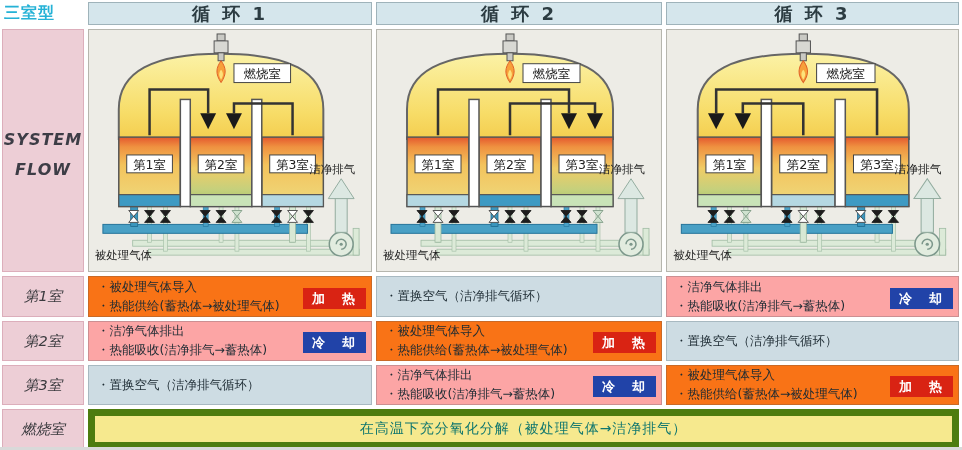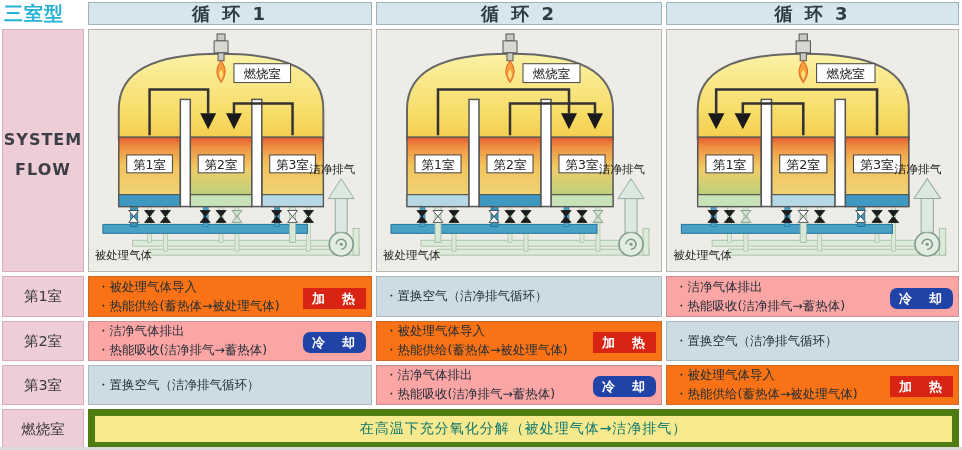--- a/index.html
+++ b/index.html
@@ -7,31 +7,31 @@
   .stage{position:relative;width:962px;height:450px;background:#fff;overflow:hidden;}
   .grid{
     display:grid;
     grid-template-columns:82px 284px 286px 293px;
     grid-template-rows:23px 243px 41px 40px 40px 40px;
     gap:4px;
     padding:2px;
   }
   .corner{
     display:flex;align-items:center;justify-content:flex-start;
-    font-size:19px;font-weight:800;color:#25b2d6;letter-spacing:1px;padding-left:2px;
+    font-size:16px;font-weight:800;color:#25b2d6;letter-spacing:1px;padding-left:2px;
   }
   .colhead{
     background:#d5e6ec;border:1px solid #9fb3ba;
     display:flex;align-items:center;justify-content:center;
     font-size:18px;font-weight:700;color:#2c3c42;letter-spacing:3px;
   }
   .rowhead{
     background:#edced6;border:1px solid #dcaebb;
     display:flex;align-items:center;justify-content:center;
-    font-size:14.5px;color:#3a3a3e;
+    font-size:14.5px;color:#3a3a3e;font-style:italic;
   }
   .sysflow{
     flex-direction:column;justify-content:flex-start;padding-top:95px;
     font-size:16px;font-weight:700;color:#3d3d46;letter-spacing:1px;line-height:1.9;
   }
   .flowcell{
     background:#edece6;border:1px solid #b6b6ae;position:relative;overflow:hidden;
   }
   .flowcell svg{display:block;width:100%;height:100%;}
   .cell{
@@ -40,21 +40,21 @@
     border:1px solid rgba(60,80,90,.25);
   }
   .kind-heat{background:#f97316;}
   .kind-cool{background:#fca5a5;}
   .kind-swap{background:#cddce3;}
   .badge{
     position:absolute;right:5px;bottom:7px;color:#fff;font-weight:700;
     font-size:13px;padding:1px 9px;letter-spacing:2px;white-space:nowrap;
   }
   .badge-heat{background:#d92313;}
-  .badge-cool{background:#2143a8;border-radius:7px;}
+  .badge-cool{background:#2143a8;}
   .combustion{
     grid-column:2 / 5;background:#f6e98e;border:7px solid #4d7c0f;
     display:flex;align-items:center;justify-content:center;
     font-size:14px;color:#0f766e;letter-spacing:1px;
   }
   .stage:after{content:"";position:absolute;left:0;right:0;bottom:0;height:3px;background:#d9d9d9;}
   svg text{font-family:"DejaVu Sans","Liberation Sans",sans-serif;}
 </style>
 </head>
 <body>

